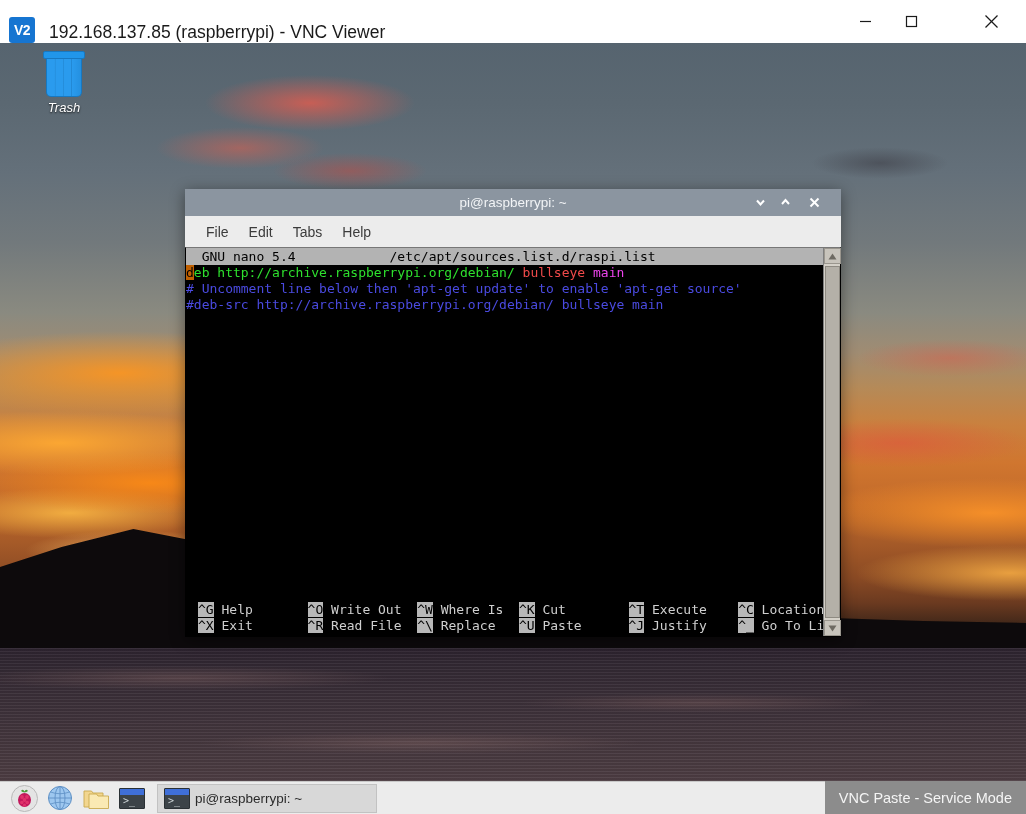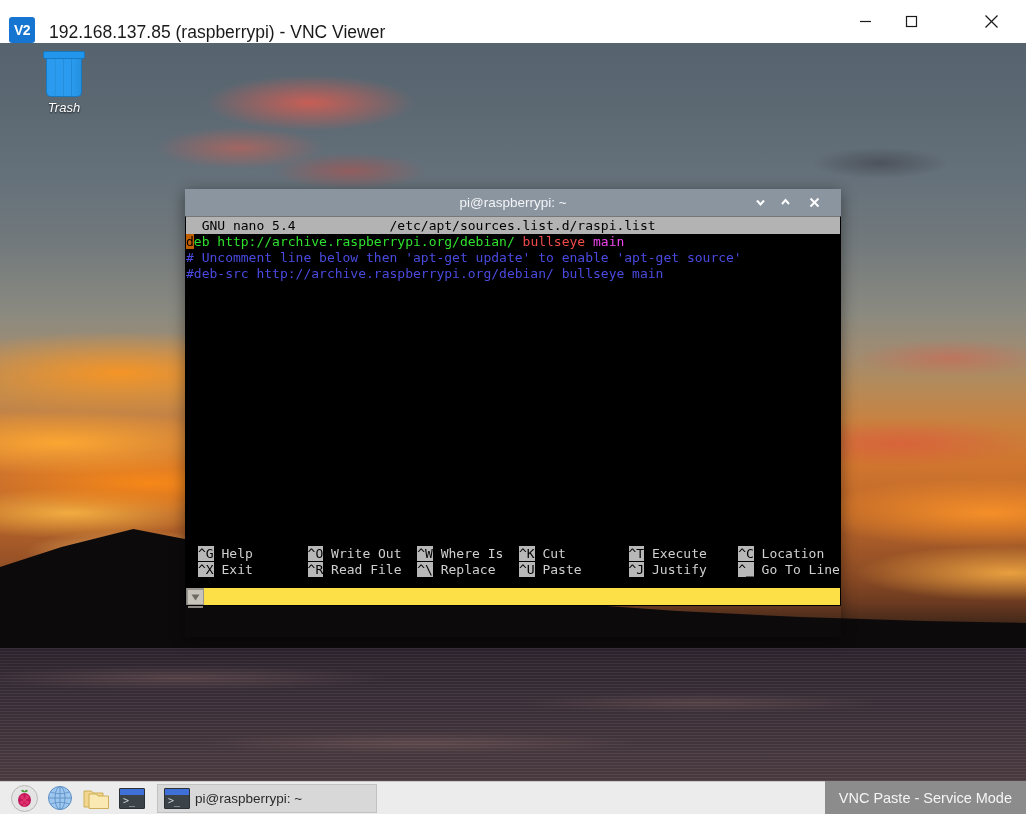--- a/index.html
+++ b/index.html
@@ -188,25 +188,24 @@
   }
   .menu-item {
     font-size: 14px; color: #3b3b3b;
     padding: 2px 8px; margin-right: 4px;
     cursor: pointer;
   }
 
   #term-body {
     position: relative;
     height: 390px;
-    background: #fde047;
+    background: #c4b5fd;
     display: flex;
     border: 1px solid #000;
     border-top: 1px solid #777;
-    flex-direction: column;
   }
   #nano-area {
     flex: 1 1 auto;
     position: relative;
     overflow: hidden;
     font-family: "DejaVu Sans Mono", "Liberation Mono", monospace;
     font-size: 13px;
     line-height: 16.1px;
     background: #000000;
   }
@@ -226,21 +225,21 @@
   }
   .nl { height: 16.1px; white-space: pre; }
   .c-green   { color: #2ee02e; }
   .c-red     { color: #f04a4a; }
   .c-magenta { color: #ee44ee; }
   .c-blue    { color: #4a4ae0; }
   .c-white   { color: #d6d6d6; }
   .cursor-blk { background: #c06000; color: #000000; }
 
   #nano-footer {
-    position: absolute; left: 0; bottom: 10px;
+    position: absolute; left: 0; bottom: 2px;
     width: 100%;
     font-family: "DejaVu Sans Mono", "Liberation Mono", monospace;
     font-size: 13px;
     line-height: 16px;
     color: #cfcfcf;
     white-space: pre;
     padding-left: 12px;
   }
   .fkey {
     background: #b8b8b8; color: #000000;
@@ -398,20 +397,26 @@
             </svg>
         </div>
         <div class="term-btn" id="term-btn-close">
           <svg width="11" height="11" viewBox="0 0 11 11">
             <line x1="1.5" y1="1.5" x2="9.5" y2="9.5" stroke="#ffffff" stroke-width="2"></line>
             <line x1="9.5" y1="1.5" x2="1.5" y2="9.5" stroke="#ffffff" stroke-width="2"></line>
           </svg>
         </div>
       </div>
 
+      <div id="term-menubar">
+        <div class="menu-item">File</div>
+        <div class="menu-item">Edit</div>
+        <div class="menu-item">Tabs</div>
+        <div class="menu-item">Help</div>
+      </div>
 
       <div id="term-body">
         <div id="nano-area">
           <div id="nano-header">  GNU nano 5.4            /etc/apt/sources.list.d/raspi.list</div>
           <div id="nano-content"><div class="nl"><span class="cursor-blk">d</span><span class="c-green">eb</span><span class="c-white"> </span><span class="c-green">http://archive.raspberrypi.org/debian/</span><span class="c-white"> </span><span class="c-red">bullseye</span><span class="c-white"> </span><span class="c-magenta">main</span></div><div class="nl"><span class="c-blue"># Uncomment line below then 'apt-get update' to enable 'apt-get source'</span></div><div class="nl"><span class="c-blue">#deb-src http://archive.raspberrypi.org/debian/ bullseye main</span></div></div>
           <div id="nano-footer"><div><span class="fkey">^G</span><span> Help</span>       <span class="fkey">^O</span><span> Write Out</span>  <span class="fkey">^W</span><span> Where Is</span>  <span class="fkey">^K</span><span> Cut</span>        <span class="fkey">^T</span><span> Execute</span>    <span class="fkey">^C</span><span> Location</span></div><div><span class="fkey">^X</span><span> Exit</span>       <span class="fkey">^R</span><span> Read File</span>  <span class="fkey">^\</span><span> Replace</span>   <span class="fkey">^U</span><span> Paste</span>      <span class="fkey">^J</span><span> Justify</span>    <span class="fkey">^_</span><span> Go To Line</span></div></div>
         </div>
 
         <div id="term-scrollbar">
           <div class="sb-arrow" id="sb-up">

